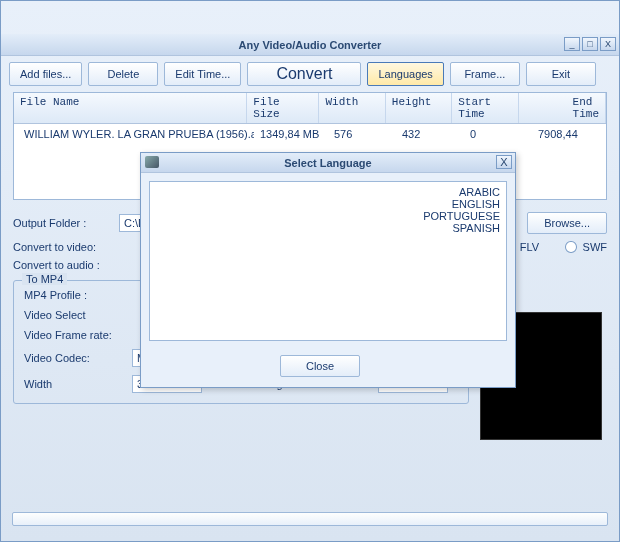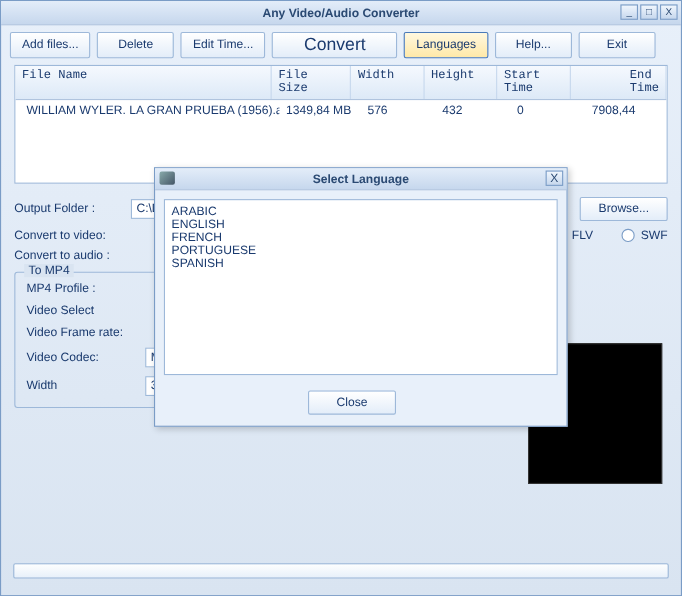--- a/index.html
+++ b/index.html
@@ -1,19 +1,19 @@
 <!DOCTYPE html>
 <html><head>
 <meta charset="utf-8">
 <style>
 * { box-sizing: border-box; margin: 0; padding: 0; font-family: Tahoma, Arial, sans-serif; font-size: 11px; }
 body { background: #d9e4f1; width: 620px; height: 542px; overflow: hidden; position: relative; }
 
 .window { width: 620px; height: 542px; background: linear-gradient(to bottom, #e8f0fa 0%, #d9e4f1 100%); border: 1px solid #7a9cc6; }
-.titlebar { height: 22px; background: linear-gradient(to bottom, #e3edf9, #c6d7ed); display: flex; align-items: center; justify-content: center; position: relative; border-bottom: 1px solid #b0c4de; }
+.titlebar { height: 22px; background: linear-gradient(to bottom, #e3edf9, #c6d7ed); display: flex; align-items: center; justify-content: center; position: relative; border-bottom: 1px solid #b0c4de; margin-top: 33px; }
 .titlebar-text { color: #2b4a73; font-weight: bold; font-size: 11px; }
 .window-controls { position: absolute; right: 3px; top: 3px; display: flex; gap: 2px; }
 .win-btn { width: 16px; height: 14px; background: linear-gradient(to bottom, #f0f6fd, #c6d7ed); border: 1px solid #7a9cc6; display: flex; align-items: center; justify-content: center; font-size: 9px; color: #2b4a73; cursor: pointer; }
 
 .toolbar { padding: 6px 8px; display: flex; gap: 6px; align-items: flex-end; }
 .tbtn { background: linear-gradient(to bottom, #ffffff, #e3edf9); border: 1px solid #9db8d9; color: #1a3a6e; padding: 5px 10px; cursor: pointer; border-radius: 2px; min-width: 70px; text-align: center; }
 .tbtn.big { font-size: 16px; font-weight: normal; padding: 2px 28px; min-width: 110px; }
 .tbtn.active { border: 1px solid #4a7ab8; background: linear-gradient(to bottom, #fff8e0, #ffe9a8); }
 
 .table-wrap { margin: 0 12px; background: #fff; border: 1px solid #9db8d9; height: 108px; overflow: hidden; }
@@ -46,21 +46,21 @@
 .preview { position: absolute; right: 18px; top: 312px; width: 122px; height: 128px; background: #000; border: 1px solid #333; }
 
 .progress { margin: 0 12px; position: absolute; bottom: 16px; left: 0; right: 0; }
 .pbar { height: 14px; background: linear-gradient(to bottom, #fdfefe, #e8f0fa); border: 1px solid #9db8d9; border-radius: 2px; }
 
 .dialog { position: absolute; left: 140px; top: 152px; width: 376px; background: #e8f0fa; border: 1px solid #7a9cc6; box-shadow: 2px 2px 6px rgba(0,0,0,0.2); }
 .dlg-title { height: 20px; background: linear-gradient(to bottom, #e3edf9, #c6d7ed); display: flex; align-items: center; justify-content: center; position: relative; border-bottom: 1px solid #b0c4de; }
 .dlg-title-text { color: #2b4a73; font-weight: bold; }
 .dlg-title .icon { position: absolute; left: 4px; top: 3px; width: 14px; height: 12px; background: linear-gradient(135deg, #8aa, #456); border-radius: 2px; }
 .dlg-close { position: absolute; right: 3px; top: 2px; width: 16px; height: 14px; border: 1px solid #7a9cc6; background: linear-gradient(to bottom, #f0f6fd, #c6d7ed); display: flex; align-items: center; justify-content: center; cursor: pointer; color: #2b4a73; }
-.listbox { margin: 8px; background: #fff; border: 1px solid #9db8d9; height: 160px; padding: 4px 6px; }
+.listbox { margin: 8px; background: #fff; border: 1px solid #9db8d9; height: 160px; padding: 4px 6px; text-align: right; }
 .listbox div { color: #1a3a6e; padding: 0px 0; cursor: pointer; }
 .dlg-foot { display: flex; justify-content: center; padding: 6px 16px 10px 0; }
 </style>
 </head>
 <body>
 
 <div class="window">
   <div class="titlebar">
     <span class="titlebar-text">Any Video/Audio Converter</span>
     <div class="window-controls">
@@ -69,21 +69,21 @@
       <div class="win-btn">X</div>
     </div>
   </div>
 
   <div class="toolbar">
     <button class="tbtn">Add files...</button>
     <button class="tbtn">Delete</button>
     <button class="tbtn">Edit Time...</button>
     <button class="tbtn big">Convert</button>
     <button class="tbtn active">Languages</button>
-    <button class="tbtn">Help...</button>
+    <button class="tbtn">Frame...</button>
     <button class="tbtn">Exit</button>
   </div>
 
   <div class="table-wrap">
     <div class="thead">
       <div class="th fn">File Name</div>
       <div class="th fs">File Size</div>
       <div class="th w">Width</div>
       <div class="th h">Height</div>
       <div class="th st">Start Time</div>
@@ -169,20 +169,19 @@
 
 <div class="dialog">
   <div class="dlg-title">
     <span class="icon"></span>
     <span class="dlg-title-text">Select Language</span>
     <div class="dlg-close">X</div>
   </div>
   <div class="listbox">
     <div>ARABIC</div>
     <div>ENGLISH</div>
-    <div>FRENCH</div>
     <div>PORTUGUESE</div>
     <div>SPANISH</div>
   </div>
   <div class="dlg-foot">
     <button class="btn" style="min-width:80px;">Close</button>
   </div>
 </div>
 
 </body></html>

